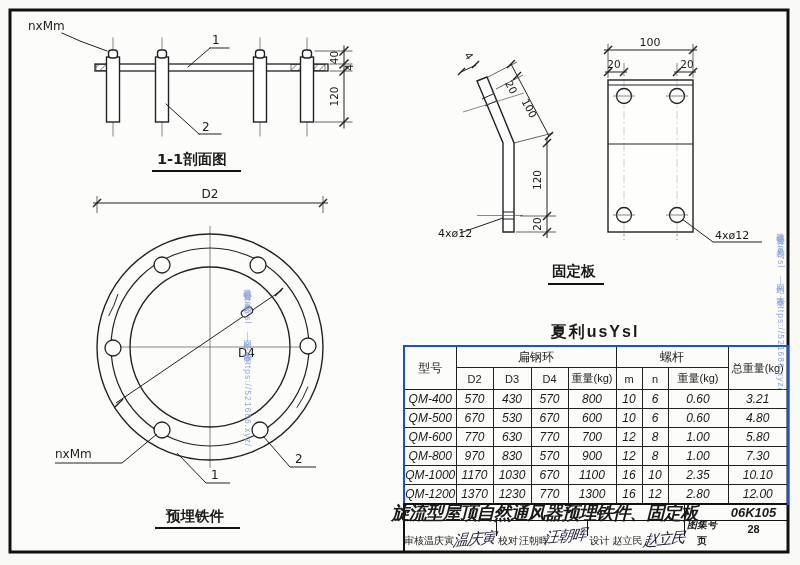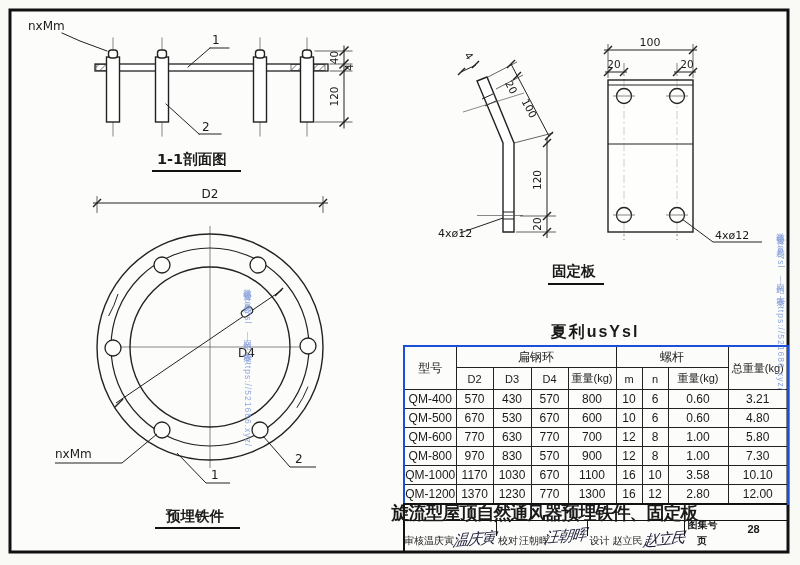--- a/index.html
+++ b/index.html
@@ -15,26 +15,26 @@
   
   #size-table-wrap{position:absolute;left:403px;top:345px;width:384px;}
   #table-title{position:absolute;left:403px;top:322px;width:384px;text-align:center;
     font-size:16px;font-weight:bold;letter-spacing:2px;}
   table{border-collapse:collapse;table-layout:fixed;width:384px;height:158px;background:transparent;}
   th,td{border:1px solid #222;text-align:center;vertical-align:middle;padding:0;
     font-size:12px;font-weight:normal;overflow:hidden;white-space:nowrap;}
   table{border:2px solid #1d4ed8;}
   thead tr.r1 th{height:20px;font-size:12px;}
   thead tr.r2 th{height:21px;font-size:11px;}
-  tbody td{height:18px;}
+  tbody td{height:18px;font-style:italic;}
 
   
   #titleblock{position:absolute;left:403px;top:503px;width:384px;height:49px;
     border-top:2px solid #111;border-left:2px solid #111;box-sizing:border-box;}
-  #tb-row1{display:flex;height:16px;border-bottom:1px solid #111;box-sizing:border-box;}
+  #tb-row1{display:flex;height:16px;border-bottom:1px solid #111;box-sizing:border-box;font-style:italic;}
   #tb-row2{display:flex;height:15px;}
   .tb-cell{box-sizing:border-box;border-right:1px solid #111;display:flex;
     align-items:center;justify-content:center;overflow:visible;white-space:nowrap;}
   .tb-cell:last-child{border-right:none;}
   #sheet-title{font-size:18px;font-weight:bold;letter-spacing:-1px;}
   .tb-small{font-size:10px;margin-top:20px;}
   .tb-bold{font-weight:bold;}
   .sig{position:absolute;font-family:"DejaVu Serif","Liberation Serif",serif;
     font-style:italic;font-size:15px;color:#20203c;transform:rotate(-5deg) skewX(-12deg);
     letter-spacing:-1px;pointer-events:none;}
@@ -324,21 +324,21 @@
             <td>7.30</td>
           </tr>
           <tr>
             <td>QM-1000</td>
             <td>1170</td>
             <td>1030</td>
             <td>670</td>
             <td>1100</td>
             <td>16</td>
             <td>10</td>
-            <td>3.58</td>
+            <td>2.35</td>
             <td>10.10</td>
           </tr>
           <tr>
             <td>QM-1200</td>
             <td>1370</td>
             <td>1230</td>
             <td>770</td>
             <td>1300</td>
             <td>16</td>
             <td>12</td>
@@ -348,20 +348,21 @@
         </tbody>
     </table>
   </div>
 
   <div id="titleblock">
     <div id="tb-row1">
       <div class="tb-cell" style="width:280px">
         <span id="sheet-title">旋流型屋顶自然通风器预埋铁件、固定板</span>
       </div>
       <div class="tb-cell tb-small tb-bold" style="width:35px">图集号</div>
+      <div class="tb-cell tb-bold" style="width:67px;font-size:13px">06K105</div>
     </div>
     <div id="tb-row2">
       <div class="tb-cell tb-small" style="width:19px">审核</div>
       <div class="tb-cell tb-small" style="width:31px">温庆寅</div>
       <div class="tb-cell" style="width:42px"></div>
       <div class="tb-cell tb-small" style="width:23px">校对</div>
       <div class="tb-cell tb-small" style="width:29px">汪朝晖</div>
       <div class="tb-cell" style="width:39px"></div>
       <div class="tb-cell tb-small" style="width:24px">设计</div>
       <div class="tb-cell tb-small" style="width:32px">赵立民</div>

